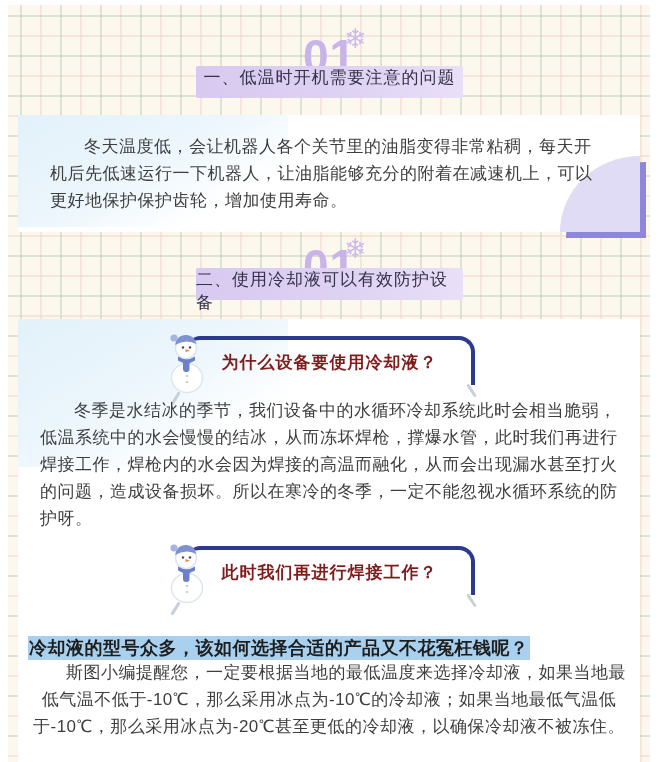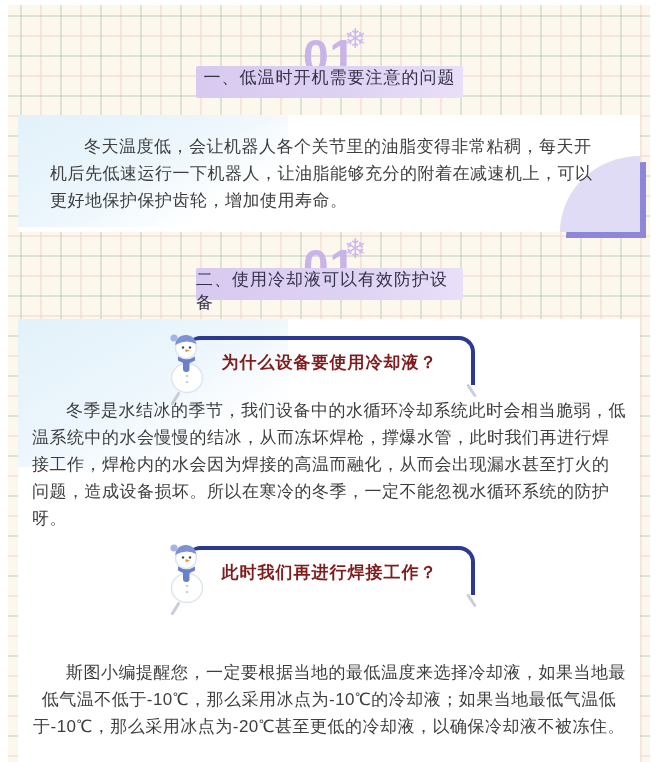--- a/index.html
+++ b/index.html
@@ -50,21 +50,21 @@
     position:absolute; right:0; bottom:0; width:80px; height:76px;
     background:#e0dcf6; border-top-left-radius:100%;
     box-shadow:6px 6px 0 0 #8e86d8;
   }
 
   .para {
     position:absolute; left:0; right:0;
     font-size:17px; line-height:27px; color:#3e3e3e;
     text-indent:2em; letter-spacing:0.5px;
   }
-  .pad30 { padding:0 14px; }
+  .pad30 { padding:0 22px; }
   .pad32 { padding:0 32px; }
   .pad10 { padding:0 10px;text-align:center; }
 
   .bubble {
     position:absolute; left:170px; width:287px; height:49px;
     border-top:4px solid #2b3990; border-right:4px solid #2b3990;
     border-top-left-radius:12px; border-top-right-radius:16px;
     display:flex; align-items:center; justify-content:center;
   }
   .bubble span { font-size:17px; color:#7f1d1d; font-weight:700; letter-spacing:1px; }
@@ -143,16 +143,19 @@
       <circle cx="10" cy="9" r="3.6" fill="#a5b4e4"></circle>
       <circle cx="19" cy="18.5" r="1.2" fill="#4a4a55"></circle>
       <circle cx="26" cy="18.5" r="1.2" fill="#4a4a55"></circle>
       <path d="M21.5 20 l4.5 1.6 l-4.5 1.6 z" fill="#f08c3c"></path>
       <path d="M14 27.5 Q22.5 33 31 27.5 L31 31.5 Q22.5 37 14 31.5 Z" fill="#6a80ca"></path>
       <rect x="19" y="31.5" width="6.5" height="11.5" rx="3" fill="#6a80ca"></rect>
       <circle cx="23" cy="47" r="1.3" fill="#c8d2de"></circle>
       <circle cx="23" cy="53" r="1.3" fill="#c8d2de"></circle>
     </svg>
 
+    <div class="hl-line" style="top:316px;">
+      <span>冷却液的型号众多，该如何选择合适的产品又不花冤枉钱呢？</span>
+    </div>
 
     <div class="para pad10" style="top:340px;">斯图小编提醒您，一定要根据当地的最低温度来选择冷却液，如果当地最低气温不低于-10℃，那么采用冰点为-10℃的冷却液；如果当地最低气温低于-10℃，那么采用冰点为-20℃甚至更低的冷却液，以确保冷却液不被冻住。</div>
   </div>
 </div>
 
 </body></html>

